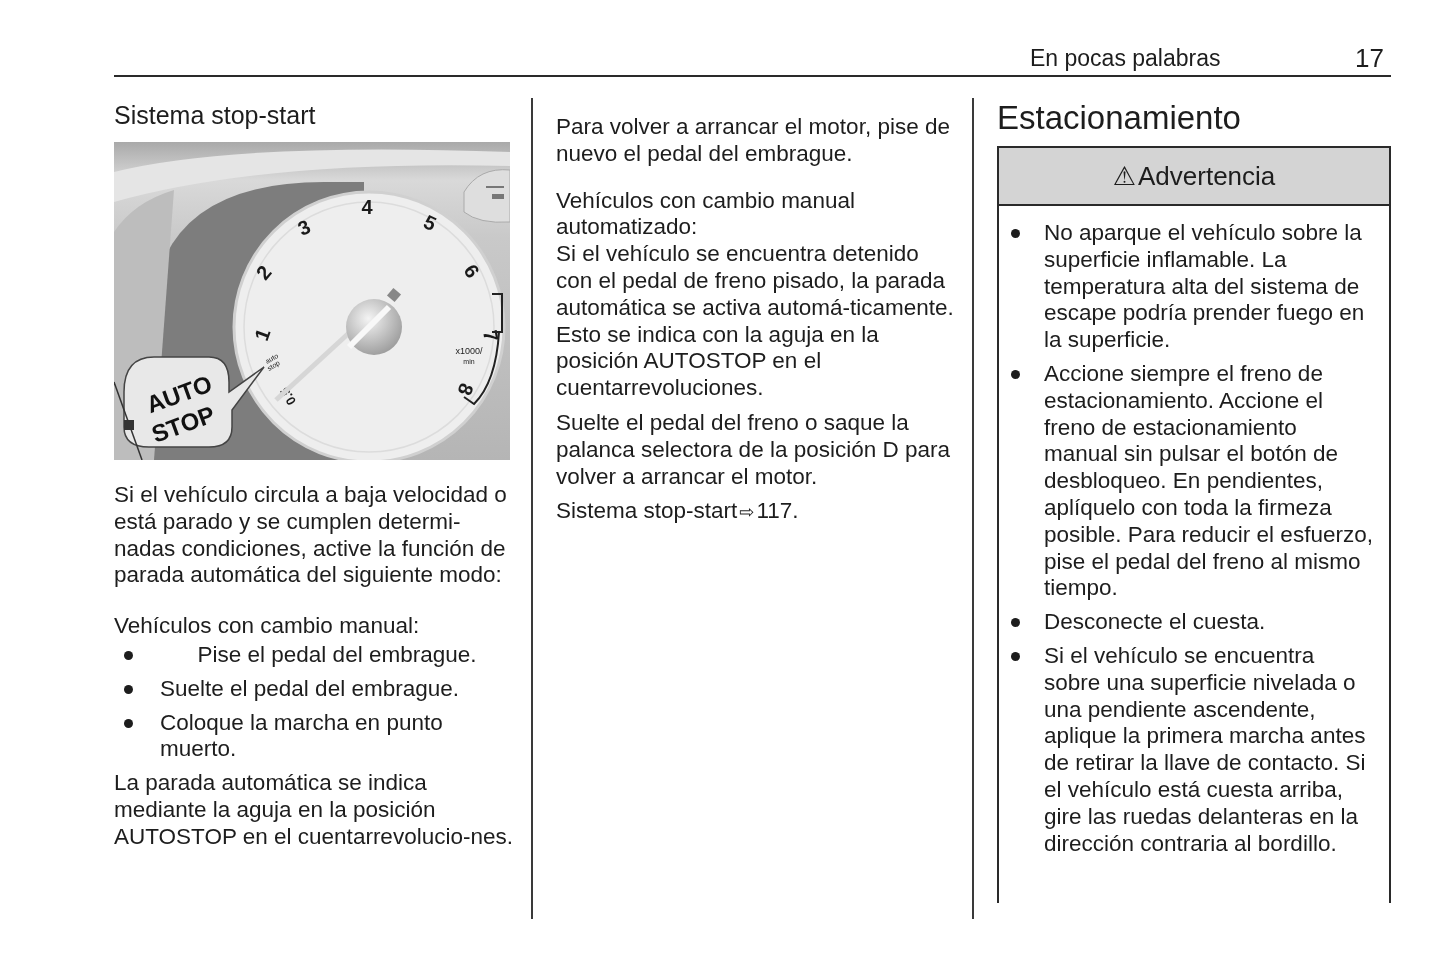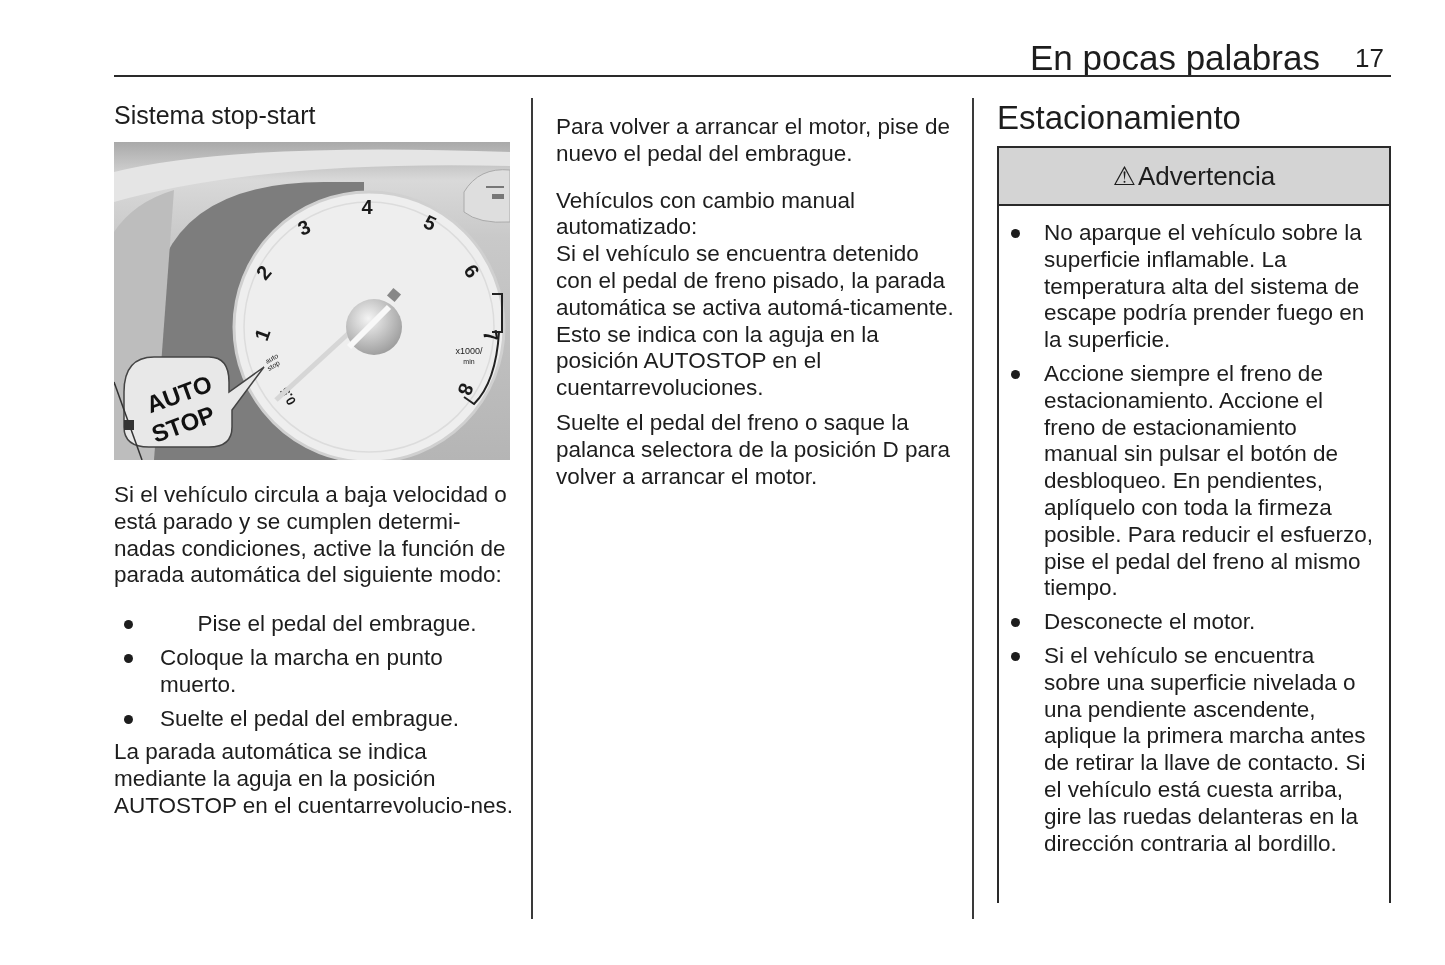--- a/index.html
+++ b/index.html
@@ -1,21 +1,21 @@
 <!DOCTYPE html>
 <html><head>
   <meta charset="utf-8">
   <style>
     html, body { margin: 0; padding: 0; background: #ffffff; }
     body {
       width: 1445px; height: 965px; position: relative; overflow: hidden;
       font-family: "Liberation Sans", sans-serif; color: #1d1d1d;
     }
     .header-title {
-      position: absolute; left: 1030px; top: 40px; font-size: 35px; line-height: 36px;
+      position: absolute; left: 1030px; top: 40px; font-size: 23px; line-height: 36px;
     }
     .header-page {
       position: absolute; left: 1355px; top: 40px; font-size: 26px; line-height: 36px;
     }
     .header-rule {
       position: absolute; left: 114px; top: 75px; width: 1277px; height: 2px; background: #2a2a2a;
     }
     .vdiv {
       position: absolute; width: 2px; background: #3a3a3a;
     }
@@ -110,47 +110,49 @@
     <rect x="10" y="278" width="10" height="10" fill="#333"></rect>
     <g font-family="Liberation Sans, sans-serif" font-weight="bold" font-size="24" fill="#111" text-anchor="middle">
       <text x="68" y="260" transform="rotate(-20 68 260)">AUTO</text>
       <text x="72" y="290" transform="rotate(-20 72 290)">STOP</text>
     </g>
   </svg>
 
   <div class="gap-m"></div>
   <p style="margin-top:2px;">Si el vehículo circula a baja velocidad o está parado y se cumplen determi-nadas condiciones, active la función de parada automática del siguiente modo:</p>
   <div class="gap-m"></div>
+  <p class="sub-head" style="margin-top:4px;">Vehículos con cambio manual:</p>
   <ul class="bullets" style="margin-top:2px;">
     <li style="padding-left:46px;text-align:center;"><span class="dot"></span><span>Pise el pedal del embrague.</span></li>
+    <li style="padding-left:46px;"><span class="dot"></span><span>Suelte el pedal del embrague.</span></li>
     <li style="padding-left:46px;"><span class="dot"></span><span>Coloque la marcha en punto muerto.</span></li>
-    <li style="padding-left:46px;"><span class="dot"></span><span>Suelte el pedal del embrague.</span></li>
   </ul>
   <p>La parada automática se indica mediante la aguja en la posición AUTOSTOP en el cuentarrevolucio-nes.</p>
 </div>
 
 <div class="col col2">
   <p>Para volver a arrancar el motor, pise de nuevo el pedal del embrague.</p>
   <div class="gap-m"></div>
   <p>Vehículos con cambio manual automatizado:</p>
   <p>Si el vehículo se encuentra detenido con el pedal de freno pisado, la parada automática se activa automá-ticamente. Esto se indica con la aguja en la posición AUTOSTOP en el cuentarrevoluciones.</p>
   <div class="gap-s"></div>
   <p><span>Suelte el pedal del freno o saque la palanca selectora de la posición </span><span>D</span><span> para volver a arrancar el motor.</span></p>
   <div class="gap-s"></div>
+  <p><span>Sistema stop-start</span><span class="ref-arrow">⇨</span><span>117.</span></p>
 </div>
 
 <div class="col col3">
   <div class="section-title-lg">Estacionamiento</div>
   <div class="warn-box">
     <div class="warn-head">
       <span class="warn-icon">⚠</span>
       <span>Advertencia</span>
     </div>
     <div class="warn-body">
       <ul class="bullets">
         <li><span class="dot"></span><span>No aparque el vehículo sobre la superficie inflamable. La temperatura alta del sistema de escape podría prender fuego en la superficie.</span></li>
         <li><span class="dot"></span><span>Accione siempre el freno de estacionamiento. Accione el freno de estacionamiento manual sin pulsar el botón de desbloqueo. En pendientes, aplíquelo con toda la firmeza posible. Para reducir el esfuerzo, pise el pedal del freno al mismo tiempo.</span></li>
-        <li><span class="dot"></span><span>Desconecte el motor.</span></li>
+        <li><span class="dot"></span><span>Desconecte el cuesta.</span></li>
         <li><span class="dot"></span><span>Si el vehículo se encuentra sobre una superficie nivelada o una pendiente ascendente, aplique la primera marcha antes de retirar la llave de contacto. Si el vehículo está cuesta arriba, gire las ruedas delanteras en la dirección contraria al bordillo.</span></li>
       </ul>
     </div>
   </div>
 </div>
 
 </body></html>

